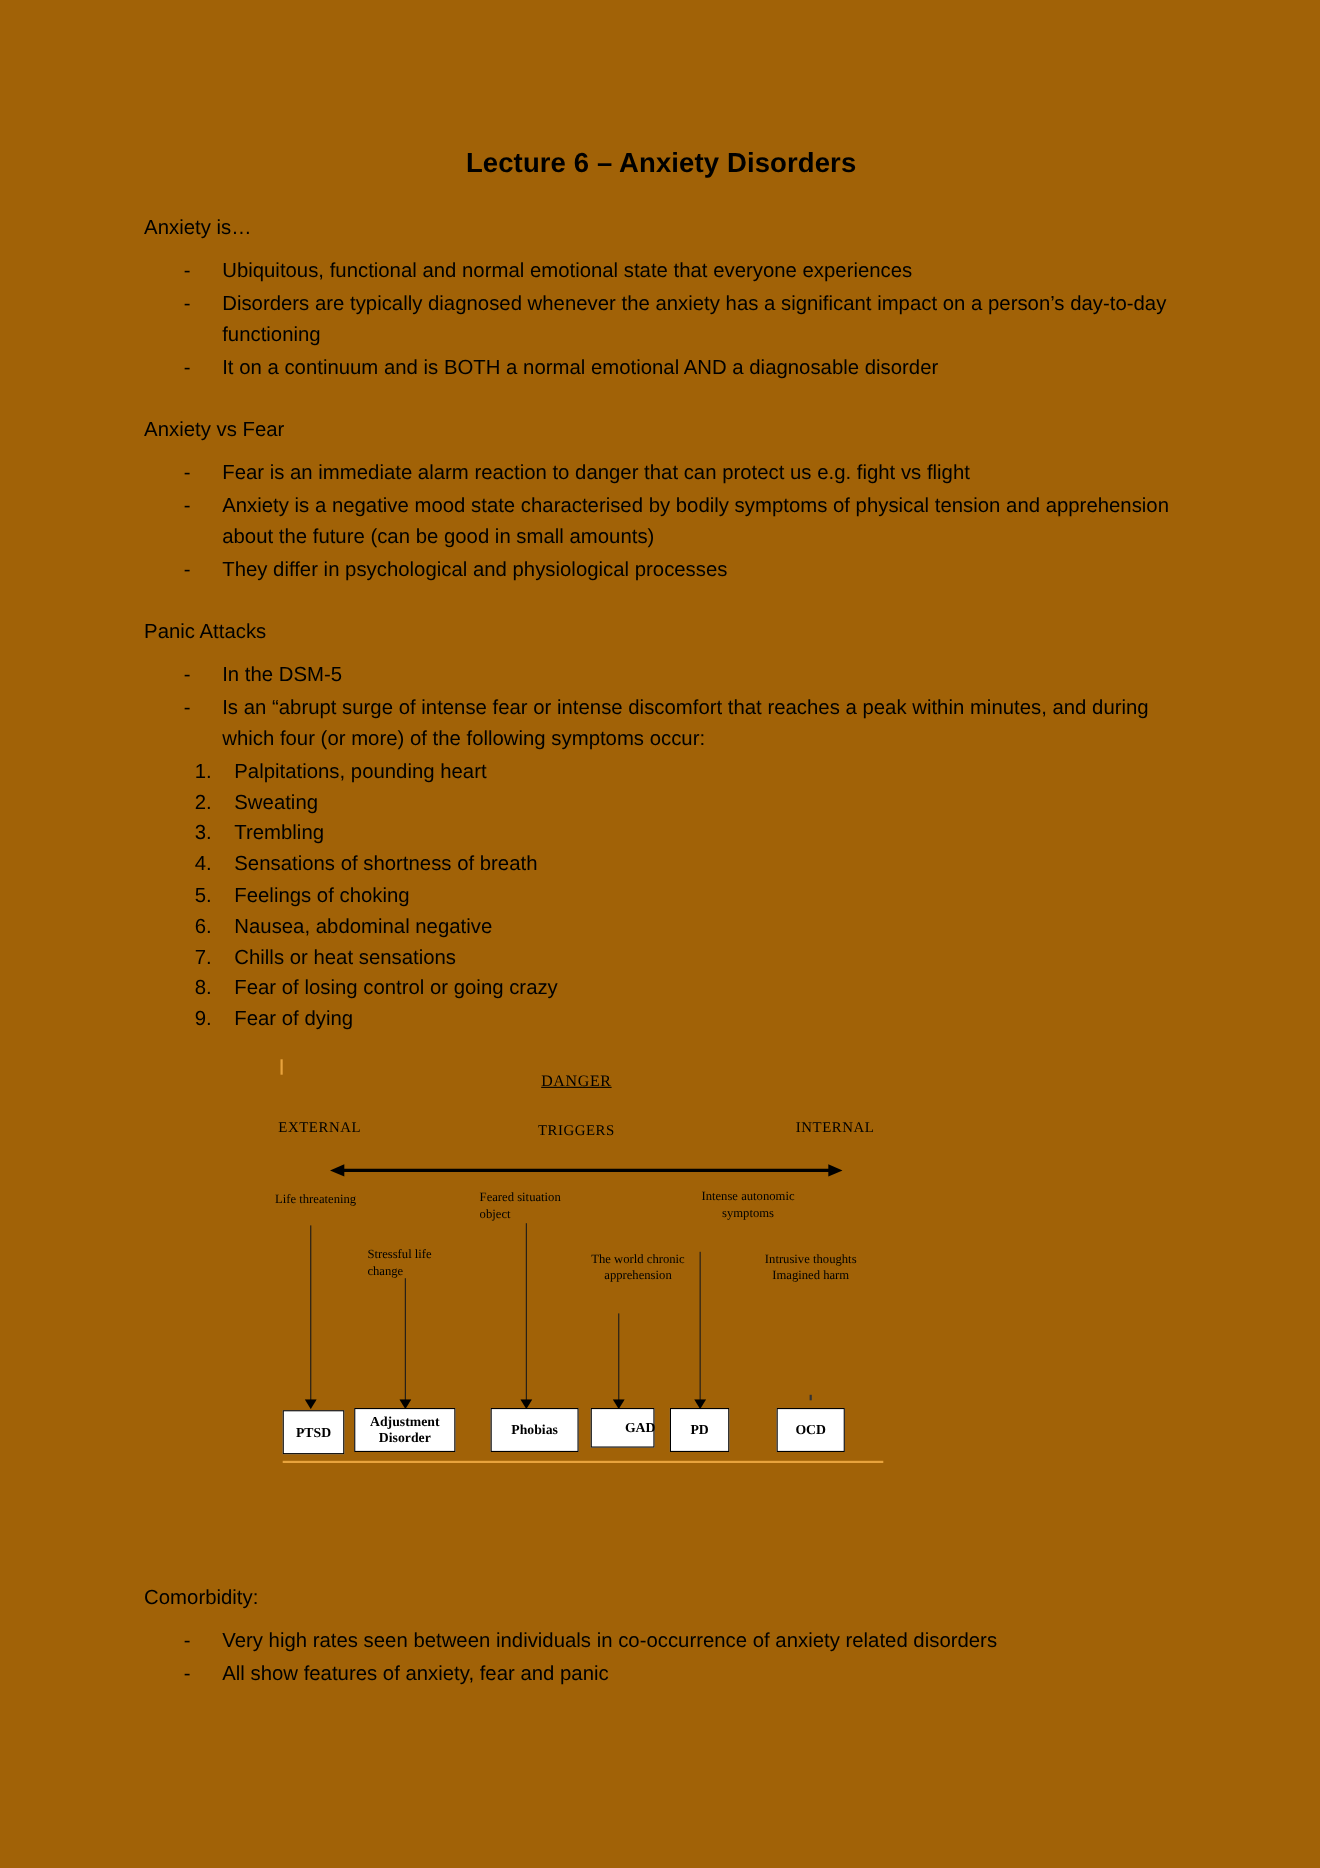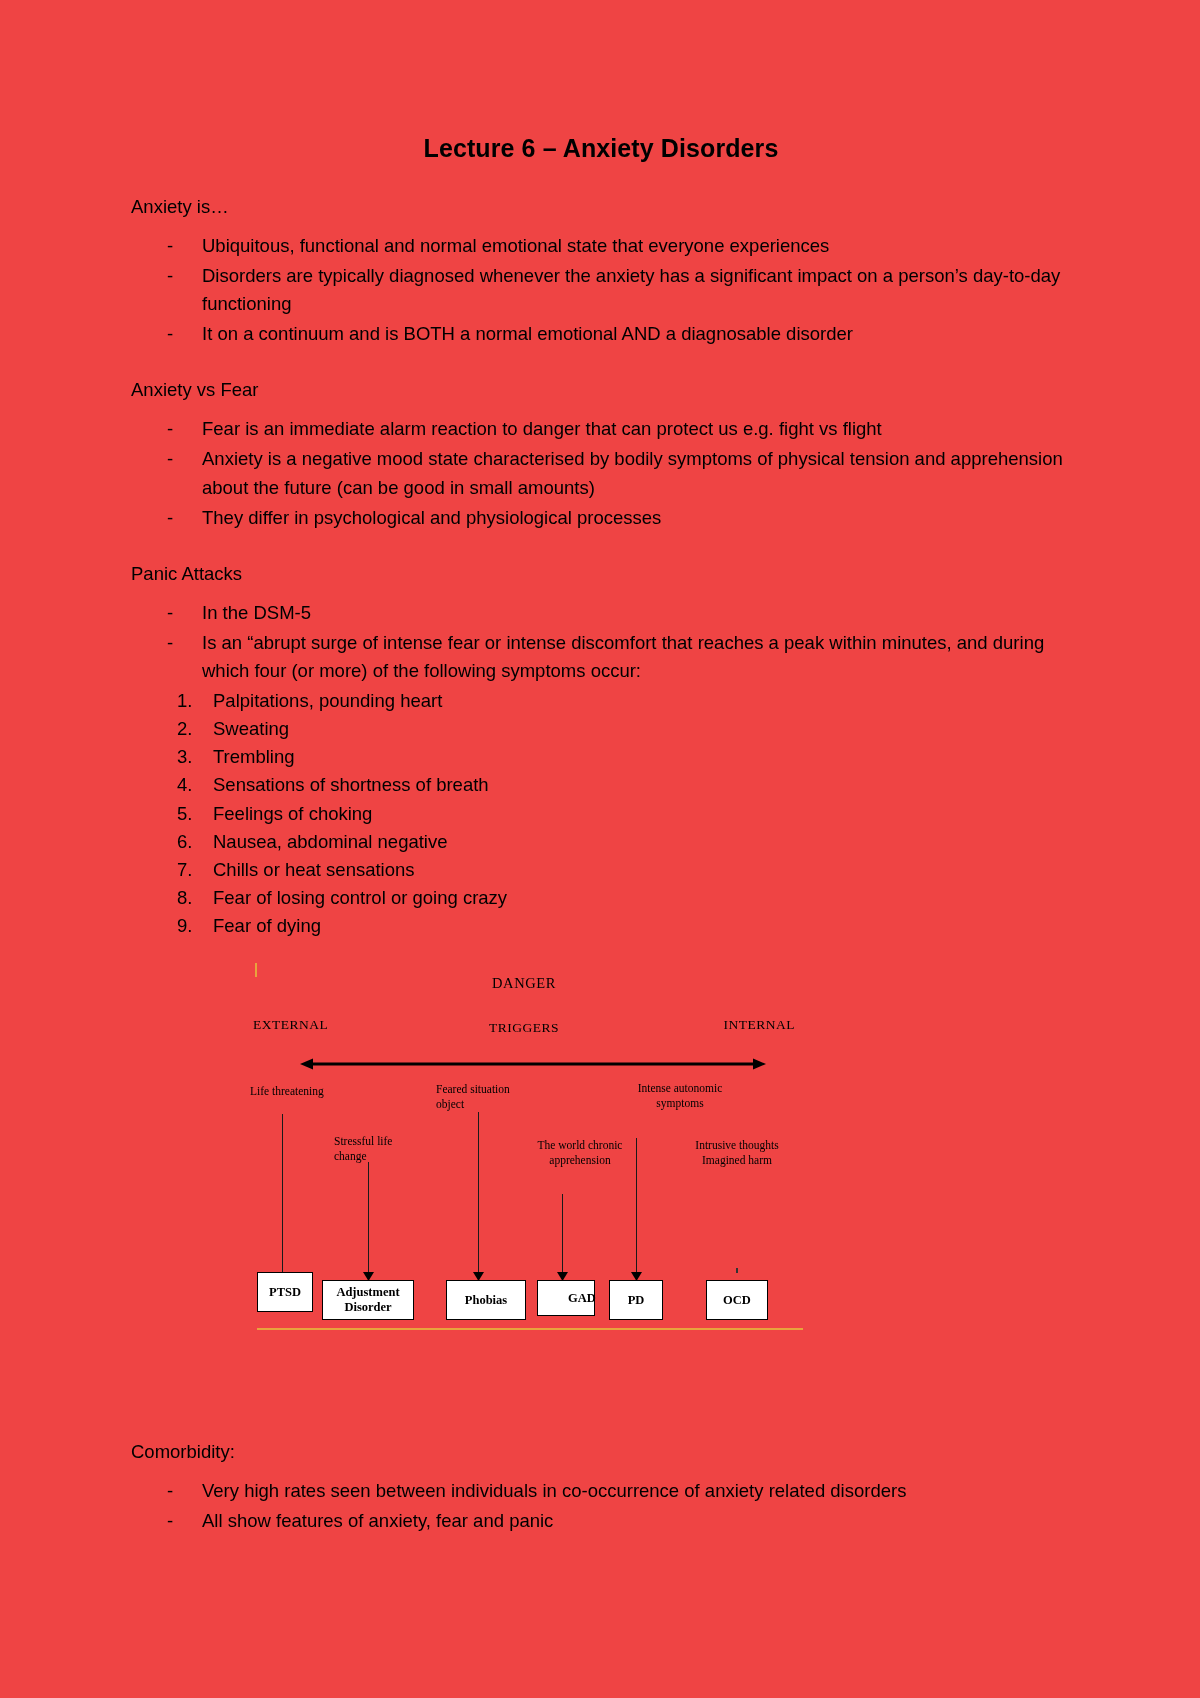--- a/index.html
+++ b/index.html
@@ -9,21 +9,21 @@
   }
   body {
     font-family: "Liberation Sans", sans-serif;
     color: #000000;
   }
   .page {
     position: relative;
     width: 1200px;
     height: 1698px;
     margin: 0 auto;
-    background: #ef4444;
+    background: #a16207;
     overflow: hidden;
   }
   .content {
     position: absolute;
     left: 131px;
     top: 0;
     width: 940px;
   }
 
   
@@ -102,20 +102,21 @@
     height: 14px;
     background: #E8A33D;
   }
   .dg-danger {
     position: absolute;
     left: 0; right: 0;
     top: 13px;
     text-align: center;
     font-size: 14.5px;
     letter-spacing: 0.6px;
+    text-decoration: underline;
   }
   .dg-external {
     position: absolute;
     left: 9px;
     top: 55px;
     font-size: 13.5px;
     letter-spacing: 0.5px;
   }
   .dg-triggers {
     position: absolute;
@@ -257,21 +258,21 @@
       <svg style="position:absolute; left:229px; top:310px;" width="11" height="9" viewBox="0 0 11 9">
           <polygon points="5.5,9 0,0 11,0" fill="#000"></polygon>
         </svg>
       <svg style="position:absolute; left:313px; top:310px;" width="11" height="9" viewBox="0 0 11 9">
           <polygon points="5.5,9 0,0 11,0" fill="#000"></polygon>
         </svg>
       <svg style="position:absolute; left:387px; top:310px;" width="11" height="9" viewBox="0 0 11 9">
           <polygon points="5.5,9 0,0 11,0" fill="#000"></polygon>
         </svg>
 
-      <div class="dg-box" style="left:13px;  top:310px; width:56px;  height:40px;align-items:center;">
+      <div class="dg-box" style="left:13px;  top:320px; width:56px;  height:40px;align-items:center;">
         <span>PTSD</span>
       </div>
       <div class="dg-box" style="left:78px;  top:318px; width:92px;  height:40px;">
         <span>Adjustment Disorder</span>
       </div>
       <div class="dg-box" style="left:202px; top:318px; width:80px;  height:40px;">
         <span>Phobias</span>
       </div>
       <div class="dg-box" style="left:293px; top:318px; width:58px;  height:36px;padding-left:32px;">
         <span>GAD</span>

